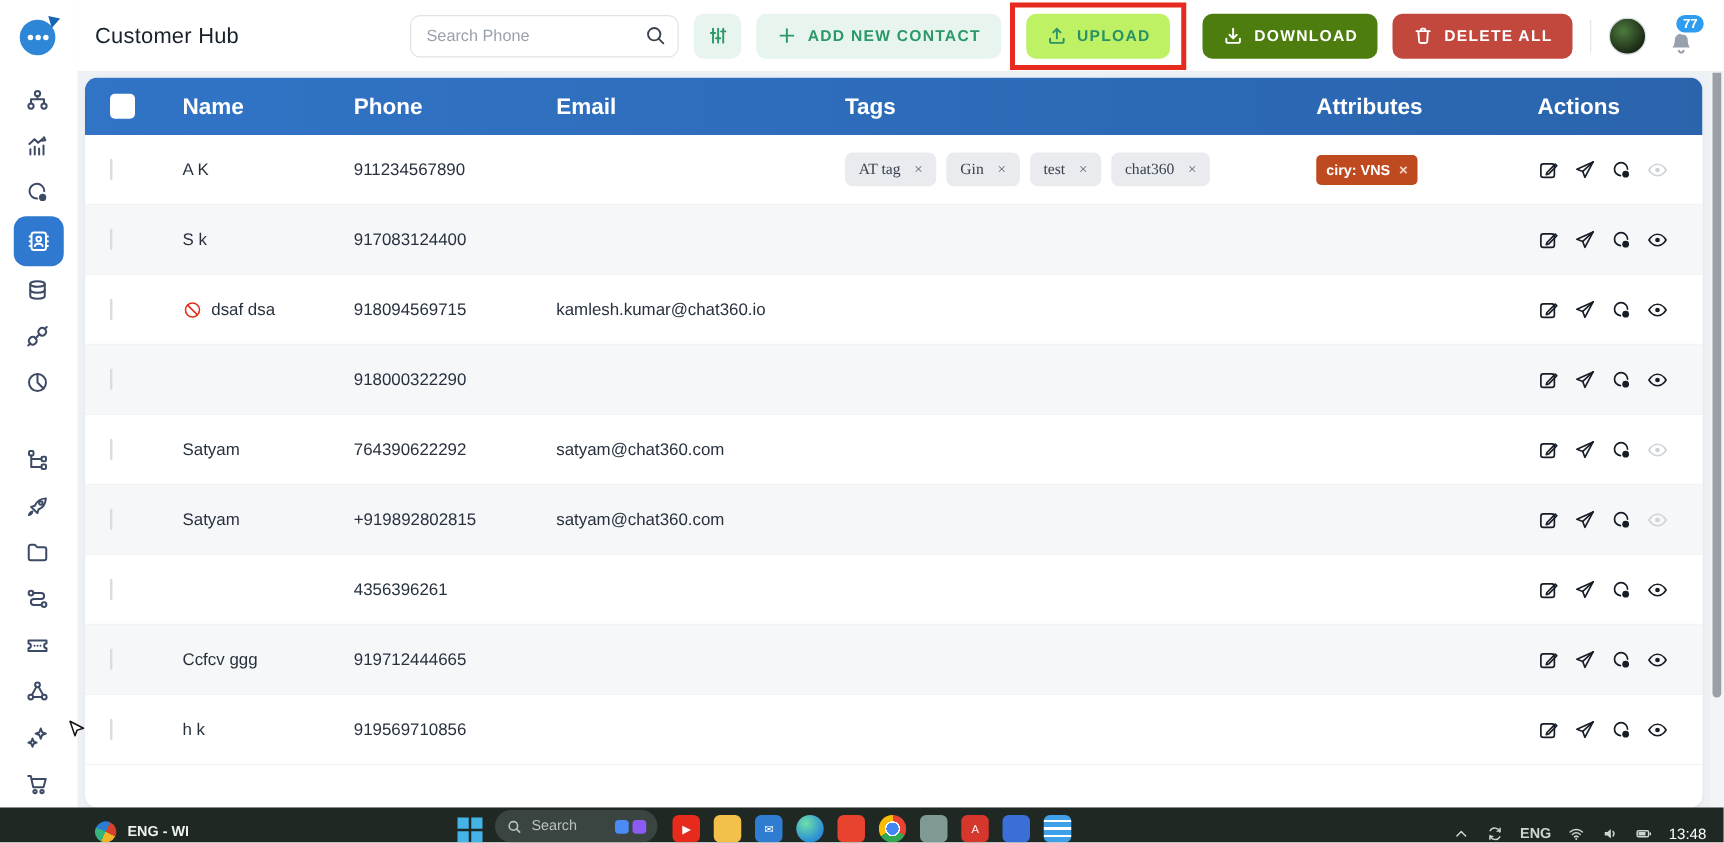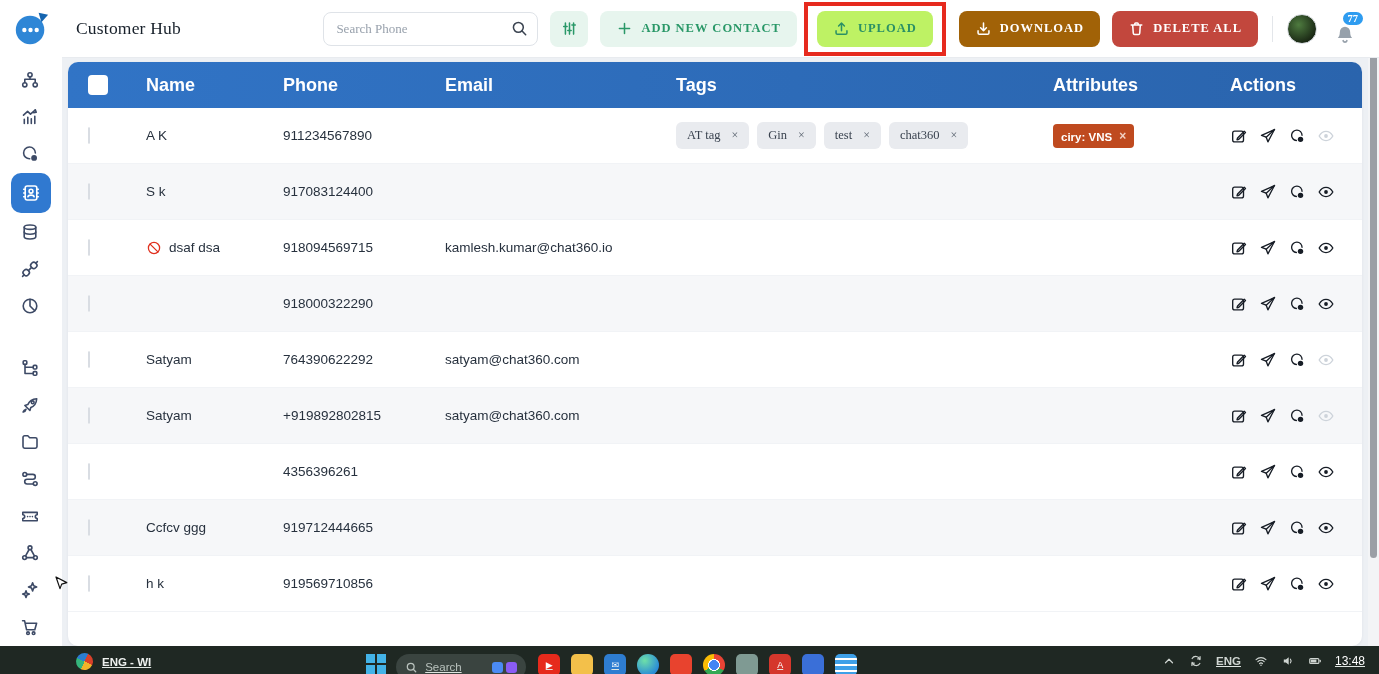--- a/index.html
+++ b/index.html
@@ -12,33 +12,33 @@
   .ic svg .f { fill:currentColor; stroke:none; }
 
   
   .sidebar { position:absolute; left:0; top:0; bottom:28px; width:62px; background:#fff; z-index:6; display:flex; flex-direction:column; align-items:center; }
   .logo { width:38px; height:38px; margin:10px 0 14px; }
   .side-item { width:38px; height:36px; margin-bottom:1px; border-radius:10px; display:flex; align-items:center; justify-content:center; color:#3d4a66; cursor:pointer; }
   .side-item.active { background:#3079d0; color:#fff; width:40px; height:40px; }
   .side-item.group-gap { margin-top:26px; }
 
   
-  .topbar { position:absolute; left:62px; right:0; top:0; height:58px; background:#fff; border-bottom:1px solid #e8ebef; display:flex; align-items:center; z-index:5;font-family:Liberation Serif, serif; }
+  .topbar { position:absolute; left:62px; right:0; top:0; height:58px; background:#fff; border-bottom:1px solid #e8ebef; display:flex; align-items:center; z-index:5; }
   .page-title { font-size:17.5px; font-weight:500; color:#18212b; margin-left:14px; letter-spacing:.2px; }
   .tb-cluster { margin-left:auto; display:flex; align-items:center; gap:12px; padding-right:18px; }
   .search-wrap { position:relative; }
   .search-input { width:215px; height:34px; border:1px solid #dfe3e8; border-radius:8px; padding:0 36px 0 12px; font-size:13px; font-family:inherit; color:#333; outline:none; background:#fff; }
   .search-input::placeholder { color:#98a1ac; }
   .search-wrap .ic { position:absolute; right:9px; top:7px; color:#3a4350; }
   .search-wrap .ic svg{ width:19px; height:19px; }
   .btn { height:36px; border:none; border-radius:8px; font-family:inherit; font-size:12.5px; font-weight:700; letter-spacing:.08em; display:inline-flex; align-items:center; gap:8px; padding:0 16px; cursor:pointer; white-space:nowrap; }
   .btn .ic svg { width:17px; height:17px; stroke-width:1.8; }
   .btn-soft { background:#e7f5ee; color:#2a9868; }
   .btn-upload { background:#bef264; color:#2a9065; }
-  .btn-green { background:#a16207; color:#fff; }
+  .btn-green { background:#4d7c0f; color:#fff; }
   .btn-red { background:#c2473d; color:#fff; }
   .btn-filter { width:38px; padding:0; justify-content:center; }
   .upload-wrap { position:relative; margin:0 14px 0 8px; display:inline-flex; }
   .red-box { position:absolute; inset:-9px -13px; border:4px solid #e62a1e; pointer-events:none; z-index:20; }
   .tb-divider { width:1px; height:26px; background:#e3e6ea; margin:0 2px; }
   .avatar { width:30px; height:30px; border-radius:50%; background:radial-gradient(circle at 38% 35%, #4e7b3f, #1c2b16 70%, #0a0f08); border:1px solid #d8dce1; cursor:pointer; }
   .bell-wrap { position:relative; width:32px; height:34px; display:flex; align-items:flex-end; justify-content:center; cursor:pointer; }
   .bell-wrap .ic { color:#97a1ab; }
   .bell-wrap .ic svg { width:22px; height:22px; }
   .badge { position:absolute; top:-2px; right:-4px; background:#2e9cf0; color:#fff; font-size:10.5px; font-weight:700; border-radius:9px; padding:1px 5px; border:2px solid #fff; }
@@ -63,21 +63,21 @@
   .actions-cell { display:flex; align-items:center; gap:11px; padding-left:20px; color:#171d26; }
   .actions-cell .ic { cursor:pointer; }
   .actions-cell .ic svg { width:18px; height:18px; stroke-width:1.5; }
   .eye-off { color:#cdd3da; cursor:default; }
 
   
   .scroll-track { position:absolute; right:0; top:58px; bottom:28px; width:11px; background:#f3f4f6; z-index:4; }
   .scroll-thumb { position:absolute; right:2px; top:-8px; width:7px; height:508px; background:#9b9fa6; border-radius:4px; }
 
   
-  .taskbar { position:absolute; left:0; right:0; bottom:0; height:28px; background:#1f2823; color:#dfe5e1; z-index:10; overflow:hidden; display:flex; align-items:flex-start; font-size:12px;text-decoration:underline; }
+  .taskbar { position:absolute; left:0; right:0; bottom:0; height:28px; background:#1f2823; color:#dfe5e1; z-index:10; overflow:hidden; display:flex; align-items:flex-end; font-size:12px; }
   .tb-lang { display:flex; align-items:center; gap:9px; margin:7px 0 0 76px; font-size:11.5px; font-weight:700; color:#eef1ef; }
   .pinwheel { width:17px; height:17px; border-radius:50%; background:conic-gradient(#d8402a 0 25%, #f0b429 25% 50%, #35b57c 50% 75%, #2a7dd1 75% 100%); transform:rotate(25deg); }
   .start-btn { margin:8px 0 0 215px; width:20px; height:20px; display:grid; grid-template-columns:9px 9px; grid-template-rows:9px 9px; gap:2px; cursor:pointer; }
   .start-btn span { background:#43b3e8; }
   .task-search { margin:8px 0 0 10px; height:26px; width:130px; background:#3a4440; border-radius:13px; display:flex; align-items:center; gap:7px; padding:0 9px; color:#b9c2bd; cursor:pointer; }
   .task-search .ic svg { width:13px; height:13px; stroke-width:2; }
   .task-search .mini { width:11px; height:11px; border-radius:3px; }
   .apps { display:flex; gap:11px; margin:8px 0 0 12px; }
   .app { width:22px; height:22px; border-radius:5px; display:flex; align-items:center; justify-content:center; font-size:9px; color:#fff; cursor:pointer; flex:0 0 auto; }
   .app-edge { border-radius:50%; background:radial-gradient(circle at 35% 30%, #6ee0a8, #2b8dd6 70%) !important; }

